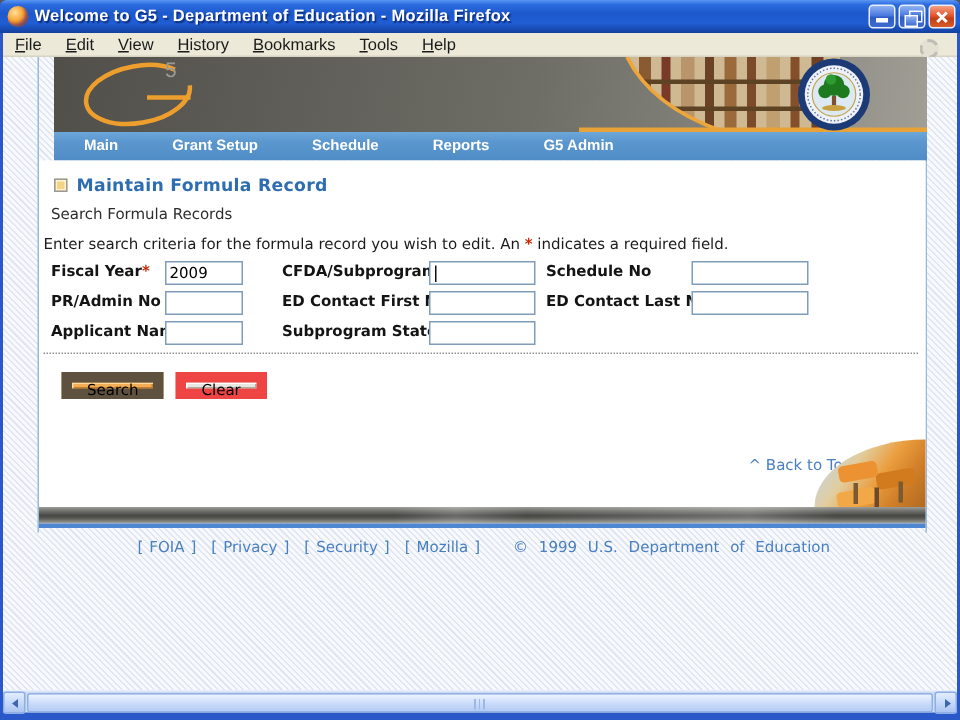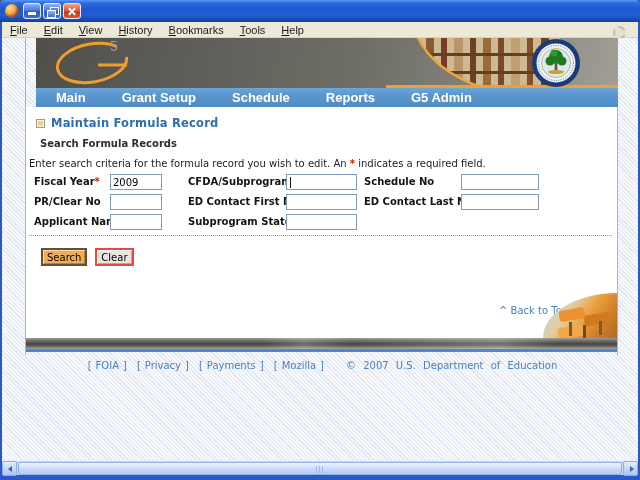--- a/index.html
+++ b/index.html
@@ -77,51 +77,51 @@
   .tagline .hl { color:#f0a232; }
   .tagline .dot { color:#f0a232; font-weight:bold; }
   .banner-decor { position:absolute; right:0; top:0; }
   
   .navbar {
     position:absolute; left:10px; top:50px; width:582px; height:19px;
     background:linear-gradient(180deg,#6ca7da 0%,#5b97ce 35%,#4f8cc6 100%);
     display:flex; align-items:center; gap:36px; padding-left:20px;
   }
   .nav-item {
-    color:#fff; font-weight:bold; font-size:13px;
+    color:#fff; font-weight:bold; font-size:10px;
     font-family:"Liberation Sans", sans-serif; cursor:pointer; white-space:nowrap;
   }
   
   .main { position:absolute; left:0; top:69px; width:100%; height:231px; background:#fff; }
   .page-title-row { position:absolute; left:10px; top:9px; display:flex; align-items:center;justify-content:center; }
   .title-bullet-icon {
     width:9px; height:9px; background:#f2d387; border:1px solid #9a9a9a; margin-right:6px;
     box-shadow:inset 0 0 0 1px #fdf3d2;
   }
   .page-title { color:#2e6eb0; font-weight:bold; font-size:11.5px; letter-spacing:.2px; }
-  .section-title { position:absolute; left:14px; top:31px; font-weight:bold; font-size:10px; color:#2d2d2d; }
+  .section-title { position:absolute; left:8px; top:31px; font-weight:normal; font-size:10px; color:#2d2d2d; }
   .instructions { position:absolute; left:3px; top:51px; font-size:10px; color:#1c1c1c; }
   .star { color:#cc2200; font-weight:bold; }
   .fr { position:absolute; left:0; width:100%; height:18px; }
   .r0 { top:67px; } .r1 { top:87px; } .r2 { top:107px; }
   .f-label { position:absolute; top:2px; font-weight:bold; font-size:10px; color:#141414; white-space:nowrap; }
   .f-input {
     position:absolute; top:0; height:16px; border:1px solid #7f9db9; background:#fff;
     font-family:"DejaVu Sans", sans-serif; font-size:10px; padding:0 2px;
   }
   .l0 { left:8px; }  .i0 { left:84px;  width:52px; }
   .l1 { left:162px; } .i1 { left:260px; width:71px; }
   .l2 { left:338px; } .i2 { left:435px; width:78px; }
   .caret { position:absolute; left:264px; top:3px; width:1px; height:11px; background:#111; }
   .dotted-sep { position:absolute; left:3px; right:5px; top:128px; border-top:1px dotted #8f8f8f; }
   .btn-row { position:absolute; left:15px; top:141px; display:flex; gap:8px; }
   .btn {
-    height:18px; padding:0 4px; font-size:10px; color:#000;
+    height:18px; padding:0 10px; font-size:10px; color:#000;
     font-family:"DejaVu Sans", sans-serif;
-    border:2px solid #ef4444; background:#e8e6e0; cursor:pointer;
+    border:7px solid #ef4444; background:#e8e6e0; cursor:pointer;
     box-shadow:inset 1px 1px 0 #ffffff, inset -1px -1px 0 #aeaca2;
   }
   .btn.search {
     background:#f0ad55; border-color:#5f5140;
     box-shadow:inset 1px 1px 0 #fbd9a2, inset -1px -1px 0 #c57e27;
   }
   .back-to-top { position:absolute; left:473px; top:198px; font-size:10px; color:#4a7fc1; cursor:pointer; }
   .desks {
     position:absolute; right:0; bottom:0; width:74px; height:45px; overflow:hidden;
     border-top-left-radius:100% 100%;
@@ -178,20 +178,21 @@
     background:repeating-linear-gradient(90deg,#9db8e6 0 1px, rgba(0,0,0,0) 1px 3px);
   }
 </style>
 </head>
 <body>
 
 <div id="root">
 
   <div class="titlebar">
     <div class="ff-icon"></div>
+    <div class="title-text">Welcome to G5 - Department of Education - Mozilla Firefox</div>
     <div class="winbtns">
       <div class="tbtn min"></div>
       <div class="tbtn restore"></div>
       <div class="tbtn close"></div>
     </div>
   </div>
 
   <div class="menubar">
     <span class="menu-item"><u>F</u>ile</span>
     <span class="menu-item"><u>E</u>dit</span>
@@ -271,21 +272,21 @@
           <span class="f-label l0"><span>Fiscal Year</span><span class="star">*</span></span>
           <input class="f-input i0" value="2009" style="">
           <span class="f-label l1">CFDA/Subprogram</span>
           <input class="f-input i1" value="" style="">
           <span class="caret"></span>
           <span class="f-label l2">Schedule No</span>
           <input class="f-input i2" value="" style="">
         </div>
 
         <div class="fr r1">
-          <span class="f-label l0">PR/Clear No</span>
+          <span class="f-label l0">PR/Admin No</span>
           <input class="f-input i0" value="" style="">
           <span class="f-label l1">ED Contact First Name</span>
           <input class="f-input i1" value="" style="">
           <span class="f-label l2">ED Contact Last Name</span>
           <input class="f-input i2" value="" style="">
         </div>
 
         <div class="fr r2">
           <span class="f-label l0">Applicant Name</span>
           <input class="f-input i0" value="" style="">
@@ -304,24 +305,24 @@
         <div class="desks"></div>
       </div>
 
       <div class="footerbar"></div>
     </div>
 
     <div class="footerlinks">
       <div class="flink-group">
         <span class="flink-wrap"><span class="bracket">[</span><a class="flink">FOIA</a><span class="bracket">]</span></span>
         <span class="flink-wrap"><span class="bracket">[</span><a class="flink">Privacy</a><span class="bracket">]</span></span>
-        <span class="flink-wrap"><span class="bracket">[</span><a class="flink">Payments</a><span class="bracket">]</span></span>
+        <span class="flink-wrap"><span class="bracket">[</span><a class="flink">Security</a><span class="bracket">]</span></span>
         <span class="flink-wrap"><span class="bracket">[</span><a class="flink">Mozilla</a><span class="bracket">]</span></span>
       </div>
-      <span class="copyright">© 2007 U.S. Department of Education</span>
+      <span class="copyright">© 1999 U.S. Department of Education</span>
     </div>
   </div>
 
   <div class="hscroll">
     <div class="sb-btn left"></div>
     <div class="sb-thumb"></div>
     <div class="sb-btn right"></div>
   </div>
 
 </div>

